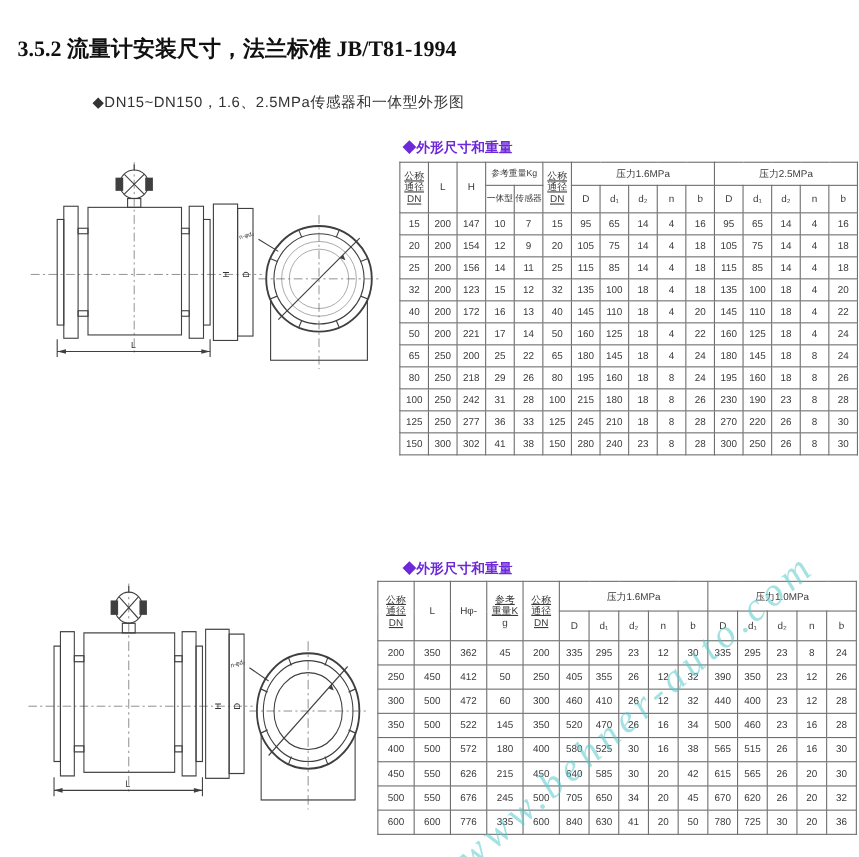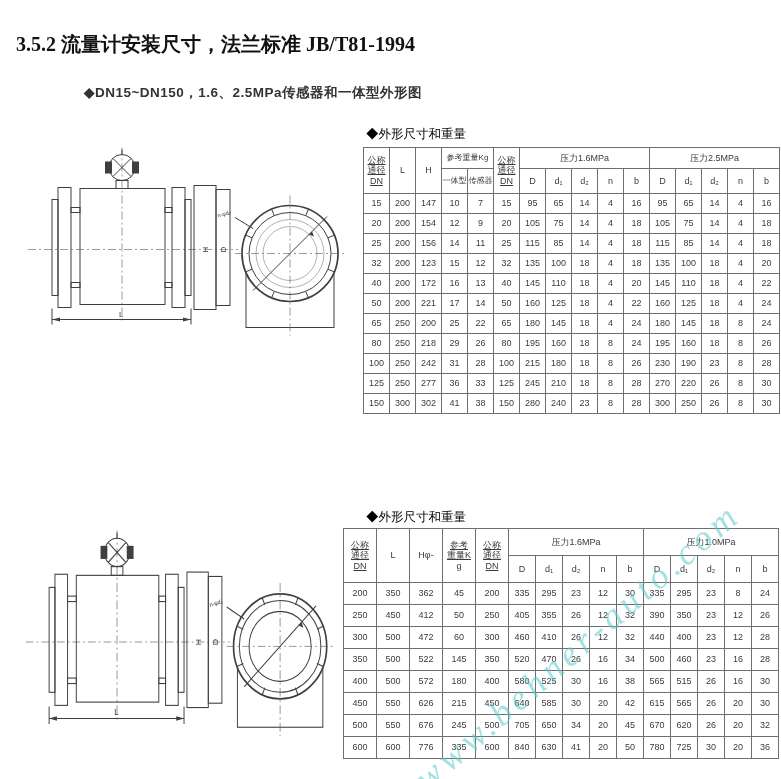--- a/index.html
+++ b/index.html
@@ -1,23 +1,23 @@
 <!DOCTYPE html>
 <html><head>
 <meta charset="utf-8">
 <style>
   html,body{margin:0;padding:0;background:#ffffff;}
   .page{position:relative;width:781px;height:779px;background:#fff;overflow:hidden;
         font-family:"Liberation Sans",sans-serif;color:#2e2e2e;}
   .title{position:absolute;left:16px;top:18px;font-family:"Liberation Serif",serif;
          font-weight:bold;font-size:20px;color:#111;}
-  .sec-heading{position:absolute;font-size:13.5px;font-weight:700;color:#333;letter-spacing:0.5px;}
+  .sec-heading{position:absolute;font-size:13.5px;font-weight:400;color:#333;letter-spacing:0.5px;}
   .sec1-heading{left:84px;top:84px;}
   .sec2-heading{left:38px;top:463px;}
-  .tcaption{position:absolute;font-size:12.5px;font-weight:400;color:#000000;}
+  .tcaption{position:absolute;font-size:12.5px;font-weight:700;color:#6d28d9;}
   .cap1{left:366px;top:126px;}
   .cap2{left:366px;top:509px;}
   .diagram{position:absolute;}
   .diag1{left:22px;top:140px;}
   .diag2{left:20px;top:524px;}
   table.t{position:absolute;border-collapse:collapse;table-layout:fixed;background:#fff;}
   table.t1{left:363px;top:147px;width:417px;}
   table.t2{left:343px;top:528px;width:436px;}
   .t th,.t td{border:1px solid #6f6f6f;text-align:center;vertical-align:middle;
               font-size:9px;font-weight:normal;color:#3a3a3a;padding:0;line-height:1.15;

